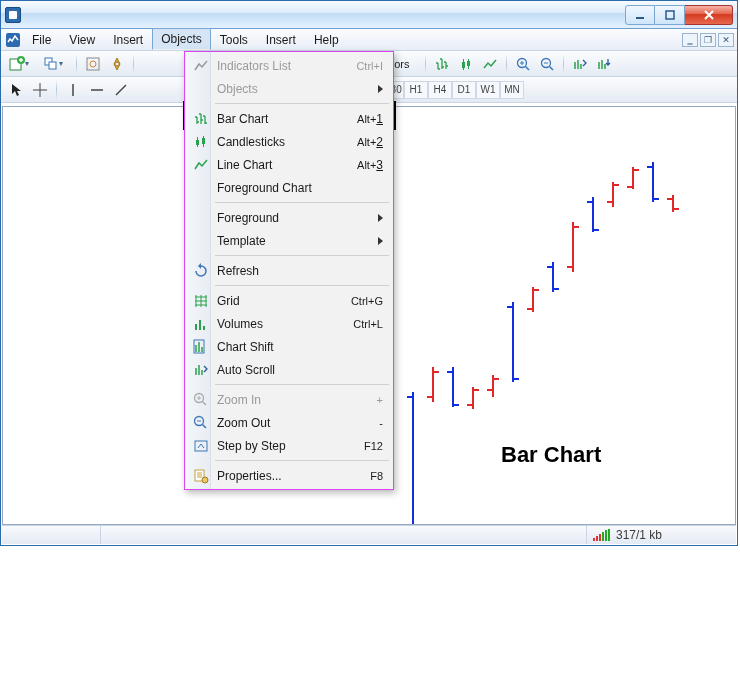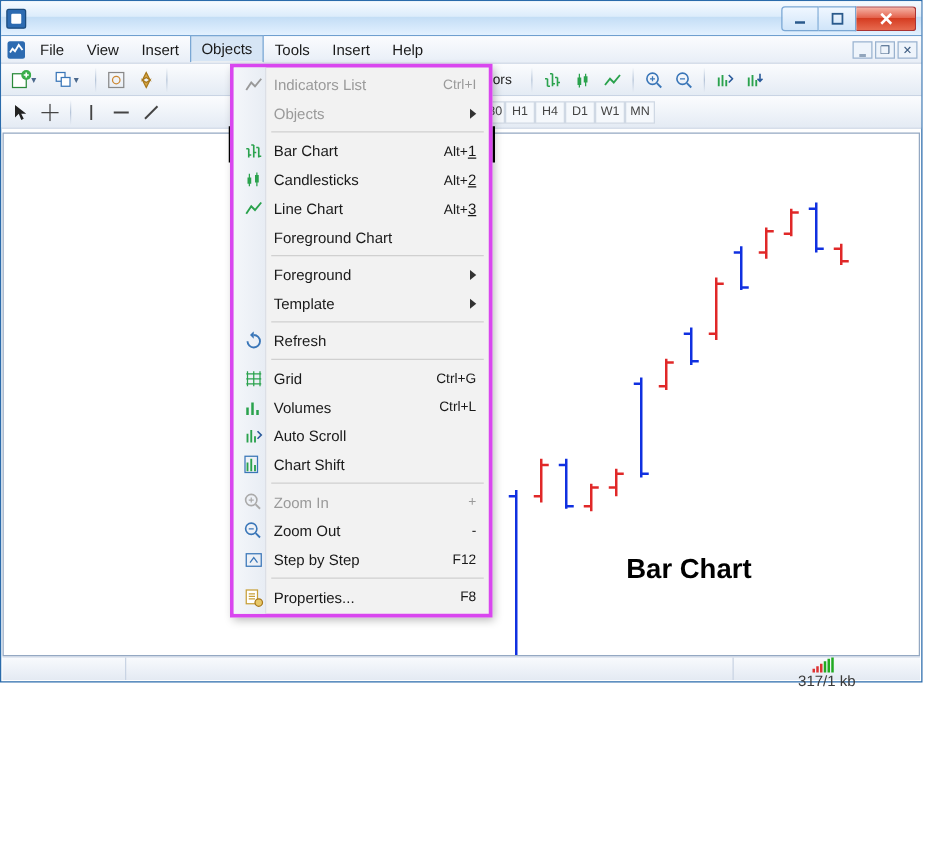--- a/index.html
+++ b/index.html
@@ -28,21 +28,21 @@
 .toolbar-row{height:26px;background:linear-gradient(#fbfcfe,#e4ebf4);border-bottom:1px solid #c9d4e4;display:flex;align-items:center;padding:0 4px;gap:2px;}
 .tb-btn{height:22px;min-width:22px;padding:0 3px;display:flex;align-items:center;justify-content:center;border:1px solid transparent;}
 .tb-sep{width:1px;height:20px;background:linear-gradient(transparent,#b5c4d8,transparent);margin:0 3px;}
 .tb-dd{width:8px;color:#4a688c;font-size:8px;}
 .tb-label{font-size:11px;color:#222;padding:0 4px;}
 .tf-btn{min-width:24px;height:18px;border:1px solid #cfd8e4;font-size:10px;color:#444;display:flex;align-items:center;justify-content:center;background:#f5f8fc;}
 
 .chart-area{position:absolute;left:1px;right:1px;top:105px;bottom:20px;background:#fff;border:1px solid #94a8c2;overflow:hidden;}
 .chart-label{position:absolute;font-size:22px;font-weight:700;color:#000;}
 
-.dropdown{position:absolute;left:183px;top:50px;width:210px;background:#f2f2f2;border:3px solid #d946ef;box-shadow:2px 3px 7px rgba(0,0,0,.28);z-index:50;padding:2px;}
+.dropdown{position:absolute;left:183px;top:50px;width:210px;background:#f2f2f2;border:1px solid #d946ef;box-shadow:2px 3px 7px rgba(0,0,0,.28);z-index:50;padding:2px;}
 .dropdown .dd-row{height:23px;display:flex;align-items:center;position:relative;padding-left:30px;padding-right:8px;color:#1a1a1a;}
 .dropdown .dd-row.disabled{color:#9a9a9a;}
 .dropdown .dd-icon{position:absolute;left:4px;width:20px;height:20px;display:flex;align-items:center;justify-content:center;}
 .dropdown .dd-shortcut{margin-left:auto;color:#1a1a1a;font-size:11px;}
 .dropdown .dd-row.disabled .dd-shortcut{color:#9a9a9a;}
 .dropdown .dd-arrow{margin-left:auto;width:0;height:0;border-top:4px solid transparent;border-bottom:4px solid transparent;border-left:5px solid #333;}
 .dropdown .dd-sep{height:1px;background:#d0d0d0;margin:3px 2px 3px 28px;}
 .dropdown .icon-col{position:absolute;top:0;bottom:0;left:0;width:26px;background:linear-gradient(to right,#f4f6fa,#e8edf4);border-right:1px solid #dcdfe6;}
 .dropdown .content{position:relative;}
 .highlight-box{position:absolute;border:3px solid #000;pointer-events:none;}
@@ -421,33 +421,33 @@
               <rect x="10" y="10" width="2" height="4" fill="#2aa24d"></rect>
             </svg>
           </span>
           <span>Volumes</span>
           <span class="dd-shortcut">Ctrl+L</span>
         </div>
         <div class="dd-row">
           <span class="dd-icon">
             <svg width="16" height="16">
               <path d="M3 13 V6 M6 13 V3 M9 13 V8" stroke="#2aa24d" stroke-width="1.5"></path>
+              <rect x="1" y="1" width="10" height="13" fill="none" stroke="#3a76b8"></rect>
+            </svg>
+          </span>
+          <span>Chart Shift</span>
+        </div>
+        <div class="dd-row">
+          <span class="dd-icon">
+            <svg width="16" height="16">
+              <path d="M3 13 V6 M6 13 V3 M9 13 V8" stroke="#2aa24d" stroke-width="1.5"></path>
               <path d="M11 4 L14 7 L11 10" fill="none" stroke="#2a5a9a" stroke-width="1.3"></path>
             </svg>
           </span>
           <span>Auto Scroll</span>
-        </div>
-        <div class="dd-row">
-          <span class="dd-icon">
-            <svg width="16" height="16">
-              <path d="M3 13 V6 M6 13 V3 M9 13 V8" stroke="#2aa24d" stroke-width="1.5"></path>
-              <rect x="1" y="1" width="10" height="13" fill="none" stroke="#3a76b8"></rect>
-            </svg>
-          </span>
-          <span>Chart Shift</span>
         </div>
         <div class="dd-sep"></div>
         <div class="dd-row disabled">
           <span class="dd-icon">
             <svg width="16" height="16">
               <circle cx="6" cy="6" r="4.5" fill="none" stroke="#aaa" stroke-width="1.3"></circle>
               <line x1="9.5" y1="9.5" x2="13" y2="13" stroke="#aaa" stroke-width="1.5"></line>
               <path d="M6 4 v4 M4 6 h4" stroke="#aaa"></path>
             </svg>
           </span>
@@ -488,21 +488,21 @@
           <span class="dd-shortcut">F8</span>
         </div>
       </div>
   </div>
 
   <div class="highlight-box" style="left:182px;top:100px;width:213px;height:29px;"></div>
 
   <div class="statusbar">
     <div style="width:98px;"></div>
     <div class="sb-seg" style="flex:1;"></div>
-    <div class="sb-seg" style="width:150px;flex-direction:column;">
+    <div class="sb-seg" style="width:150px;">
       <span class="bars">
         <span style="height:3px;background:#d33"></span>
           <span style="height:5px;background:#d33"></span>
         <span style="height:7px;background:#d33"></span>
           <span style="height:9px;background:#2a2"></span>
         <span style="height:11px;background:#2a2"></span>
           <span style="height:12px;background:#2a2"></span>
       </span>
       <span>317/1 kb</span>
     </div>

